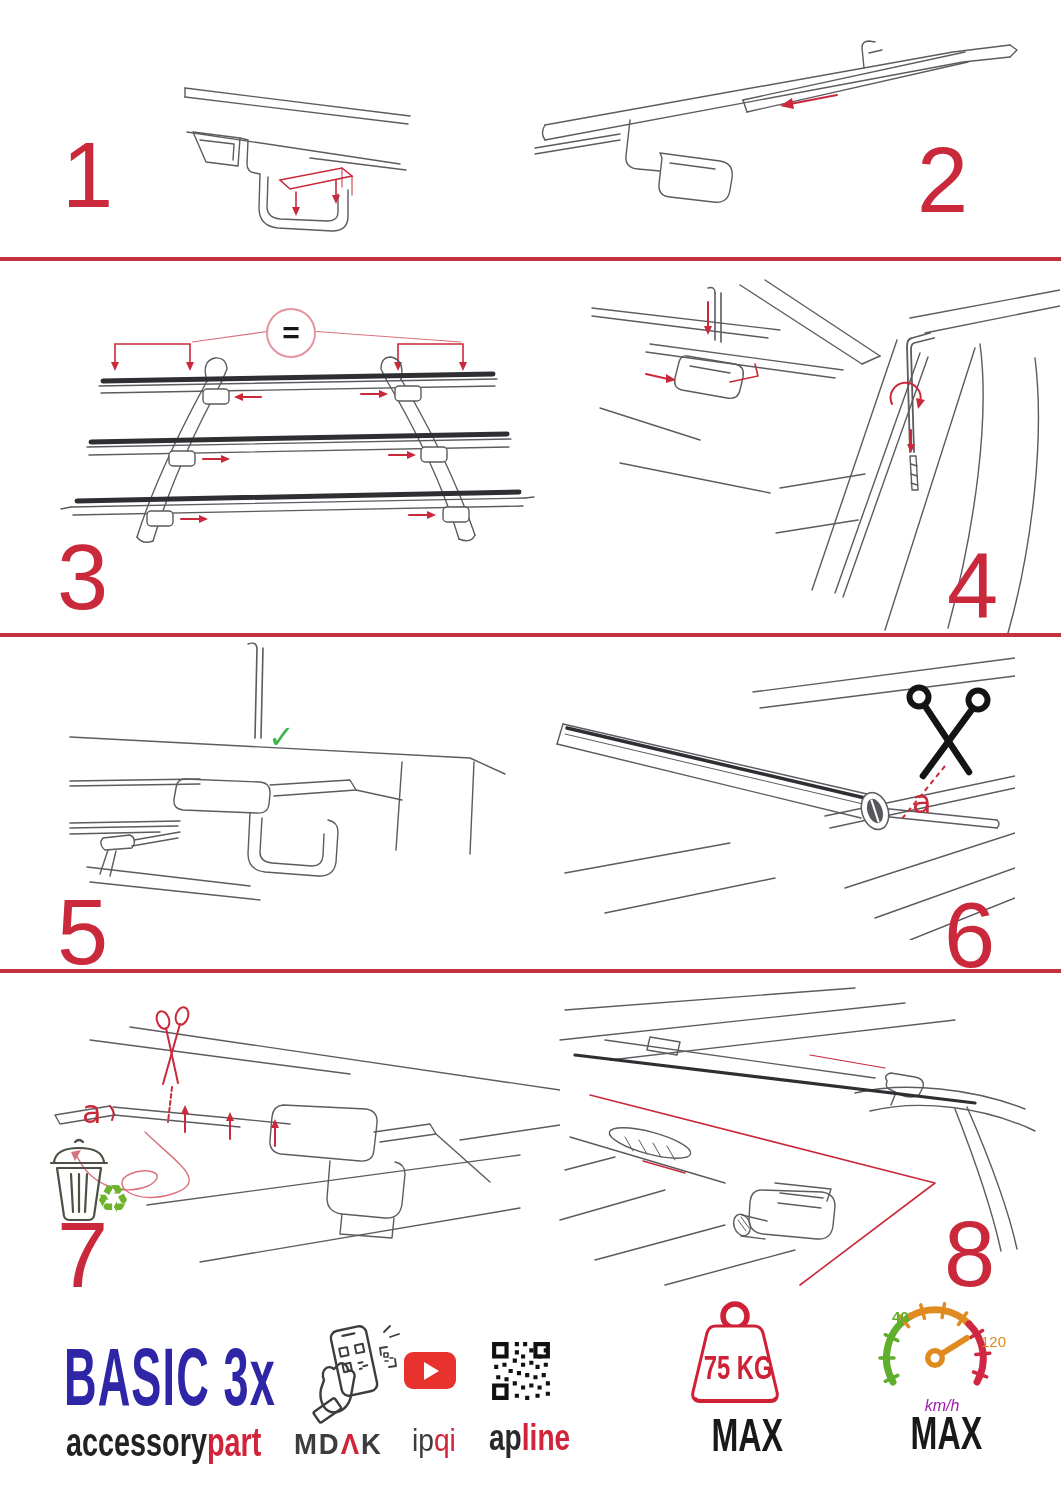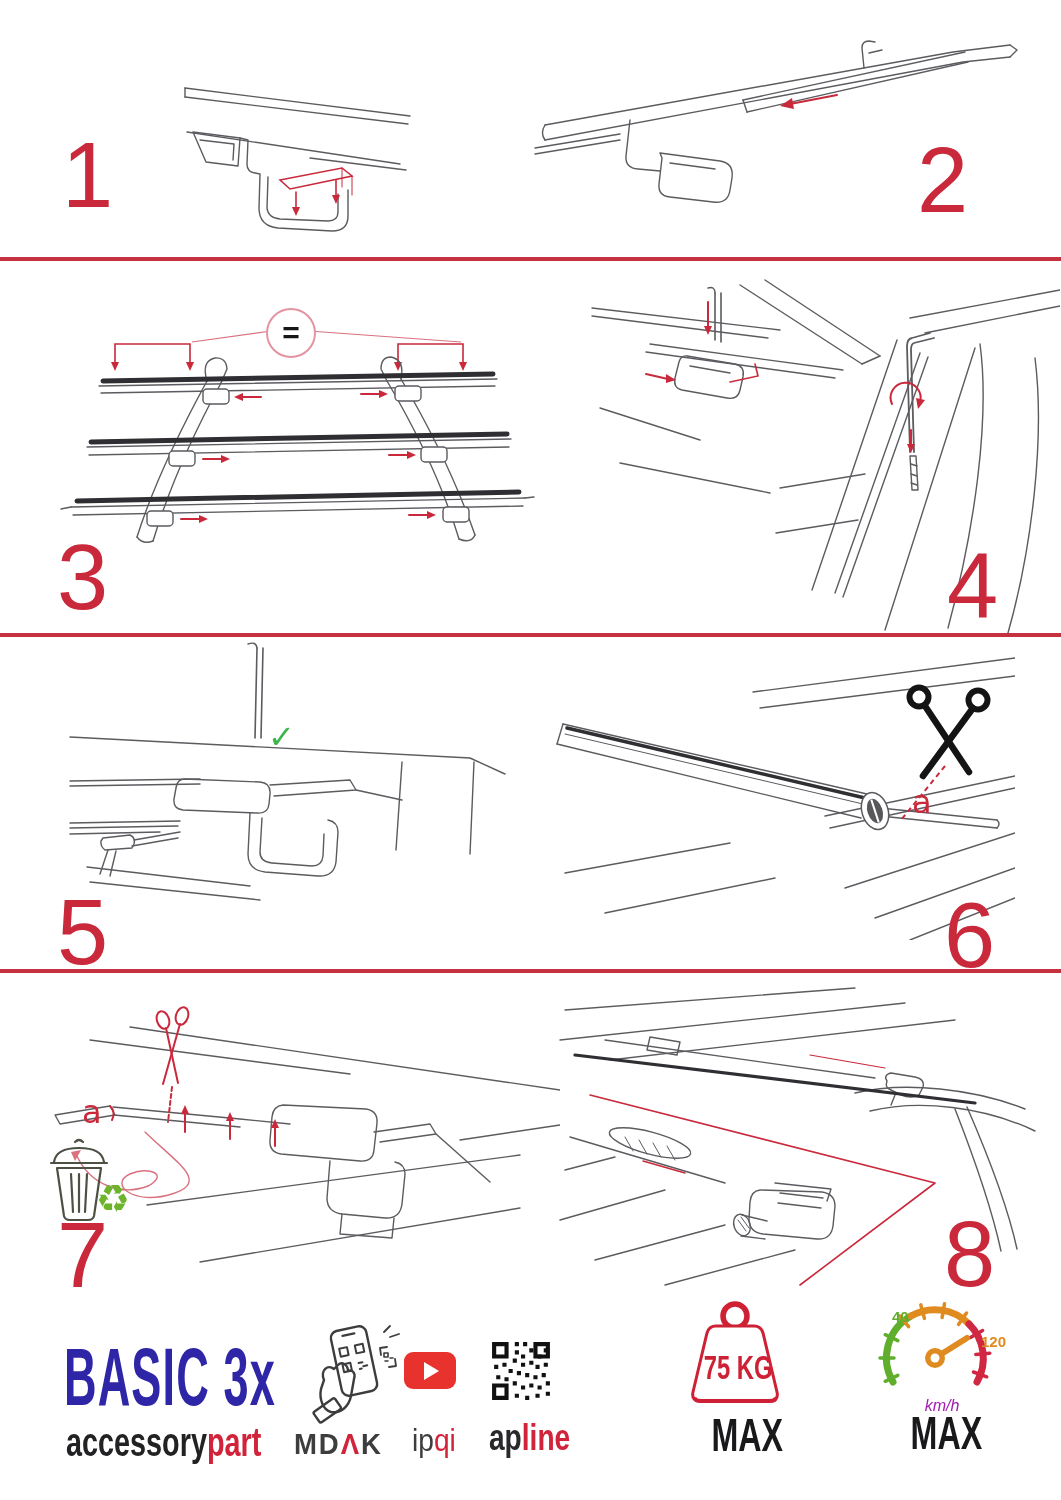--- a/index.html
+++ b/index.html
@@ -39,21 +39,21 @@
           display:flex;align-items:center;justify-content:center;}
   .yt-tri{width:0;height:0;border-top:9px solid transparent;border-bottom:9px solid transparent;
           border-left:15px solid #ffffff;margin-left:3px;}
   .load-value{position:absolute;left:698px;top:1350px;width:76px;text-align:center;font-size:28px;line-height:1.1;
               font-weight:700;color:#cf2135;transform:scale(0.85,1.2);transform-origin:center top;white-space:nowrap;}
   .max-label{position:absolute;font-size:46px;line-height:1;font-weight:700;color:#19191b;
              transform:scale(0.7,1);transform-origin:center top;text-align:center;}
   .max-load-label{left:700px;top:1412px;width:76px;}
   .max-speed-label{left:898px;top:1410px;width:84px;}
   .speed-low{position:absolute;left:892px;top:1308px;font-size:15px;font-weight:700;color:#5fae2c;}
-  .speed-high{position:absolute;left:981px;top:1333px;font-size:15px;font-weight:700;color:#df8b1f;}
+  .speed-high{position:absolute;left:981px;top:1333px;font-size:15px;font-weight:400;color:#df8b1f;}
   .speed-unit{position:absolute;left:918px;top:1397px;font-size:16px;color:#a21caf;width:48px;text-align:center;font-style:italic;}
 </style>
 </head>
 <body>
 
 <div class="page">
 
   <div class="panel" style="left:110px;top:12px;">
     <svg width="430" height="240" viewBox="0 0 430 240">
       <g stroke="#5b5b60" stroke-width="1.4" fill="none" stroke-linecap="round" stroke-linejoin="round">

